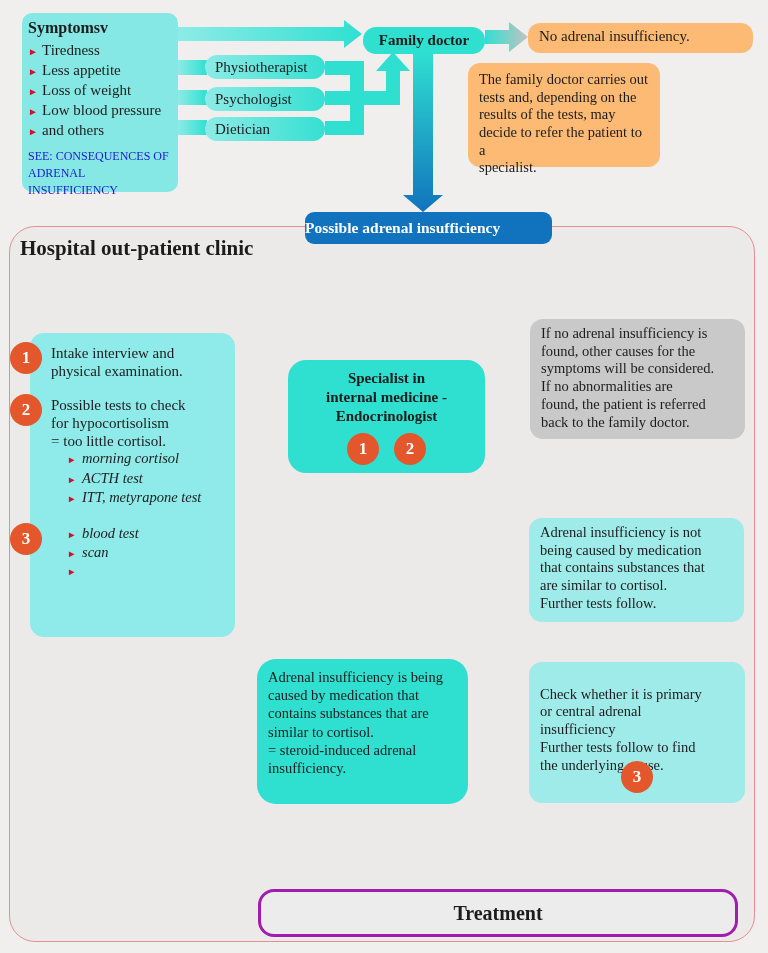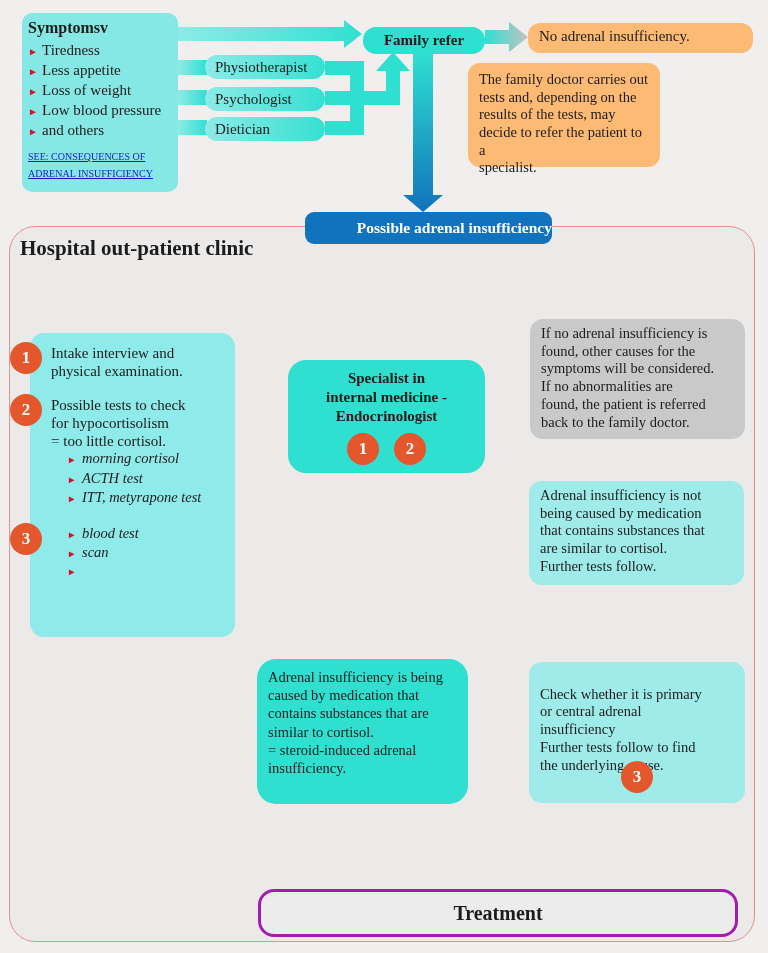--- a/index.html
+++ b/index.html
@@ -11,37 +11,37 @@
   }
   .abs{position:absolute;box-sizing:border-box;}
   svg.flow{position:absolute;left:0;top:0;z-index:1;pointer-events:none;}
   .box{z-index:2;}
 
   
   .symptoms{left:22px;top:13px;width:156px;height:179px;background:#86e8e4;border-radius:10px;padding:6px 8px 0 4px;}
   .symptoms h2{margin:0 0 4px 2px;font-size:16px;}
   .symp-item{display:flex;align-items:baseline;font-size:15px;line-height:18px;}
   .symp-item .blt{width:14px;margin-left:2px;font-size:10px;color:#d40f2d;flex:0 0 14px;}
-  .symp-link{display:inline-block;margin:7px 0 0 2px;font-size:10px;line-height:17px;color:#1a1acb;text-decoration:underline;cursor:pointer;}
+  .symp-link{display:inline-block;margin:7px 0 0 2px;font-size:12px;line-height:17px;color:#1a1acb;cursor:pointer;}
 
   .allied{left:205px;width:120px;height:24px;border-radius:12px;
     background:linear-gradient(90deg,#8debe6,#35e0d2);
     font-size:15px;line-height:24px;padding-left:10px;}
   .allied.a0{top:55px}.allied.a1{top:87px}.allied.a2{top:117px}
 
   .fd{left:363px;top:27px;width:122px;height:27px;border-radius:13px;background:#2fe0d1;
     font-weight:bold;font-size:15px;text-align:center;line-height:27px;}
 
   .graybox{background:#fdba74;border-radius:12px;font-size:14.5px;line-height:1.22;
     padding:3px 11px;white-space:pre-line;}
   .no-ai{left:528px;top:23px;width:225px;height:30px;line-height:20px;font-size:15px;}
   .fd-note{left:468px;top:63px;width:192px;height:104px;padding-top:8px;}
 
   .possible-ai{left:305px;top:212px;width:247px;height:32px;border-radius:9px;background:#1173bd;
-    color:#fff;font-weight:bold;font-size:15.5px;text-align:right;line-height:32px;z-index:3;}
+    color:#fff;font-weight:bold;font-size:15.5px;text-align:left;line-height:32px;z-index:3;}
 
   
   .clinic{left:9px;top:226px;width:746px;height:716px;border:1.5px solid #e59090;border-radius:26px;background:#ebeae9;z-index:1;}
   .clinic-title{left:20px;top:236px;font-size:21px;font-weight:bold;z-index:2;}
 
   .steps-box{left:30px;top:333px;width:205px;height:304px;background:#8feaea;border-radius:14px;
     padding:11px 8px 0 21px;}
   .step{position:relative;margin-bottom:16px;}
   .step-text{font-size:15px;line-height:18px;white-space:pre-line;}
   .sub{display:flex;align-items:baseline;margin-left:16px;font-size:14.5px;line-height:17.5px;}
@@ -51,21 +51,21 @@
     font-size:17px;line-height:32px;text-align:center;font-family:"Liberation Serif",serif;}
   .step .badge{position:absolute;left:-41px;top:-2px;}
 
   .specialist{left:288px;top:360px;width:197px;height:113px;background:#2fe0d1;border-radius:18px;text-align:center;}
   .specialist .sp-title{margin-top:9px;font-weight:bold;font-size:15px;line-height:19px;white-space:pre-line;}
   .sp-badges{display:flex;justify-content:center;gap:15px;margin-top:7px;}
 
   .cyanbox{background:#9febea;border-radius:13px;font-size:14.5px;line-height:17.7px;
     padding:6px 11px;white-space:pre-line;}
   .no-ai-found{left:530px;top:319px;width:215px;height:120px;background:#c9c9c9;}
-  .not-caused{left:529px;top:481px;width:215px;height:104px;}
+  .not-caused{left:529px;top:518px;width:215px;height:104px;}
   .caused{left:257px;top:659px;width:211px;height:145px;background:#2fe0d1;border-radius:19px;padding-top:9px;line-height:18.2px;}
   .check{left:529px;top:662px;width:216px;height:141px;}
   .check .badge{position:absolute;left:50%;transform:translateX(-50%);top:99px;}
 
   .treatment{left:258px;top:889px;width:480px;height:48px;border:3px solid #a21caf;border-radius:16px;
     background:#edecec;display:flex;align-items:center;justify-content:center;
     font-weight:bold;font-size:20px;}
 </style>
 </head>
 <body>
@@ -150,21 +150,21 @@
     <span class="blt">►</span>
     <span>and others</span>
   </div>
   <a class="symp-link">SEE: CONSEQUENCES OF ADRENAL INSUFFICIENCY</a>
 </div>
 
 <div class="abs box allied a0">Physiotherapist</div>
 <div class="abs box allied a1">Psychologist</div>
 <div class="abs box allied a2">Dietician</div>
 
-<div class="abs box fd">Family refer</div>
+<div class="abs box fd">Family doctor</div>
 
 <div class="abs box graybox no-ai">No adrenal insufficiency.</div>
 <div class="abs box graybox fd-note">The family doctor carries out
 tests and, depending on the
 results of the tests, may
 decide to refer the patient to a
 specialist.</div>
 
 <div class="abs box possible-ai">Possible adrenal insufficiency</div>
 

